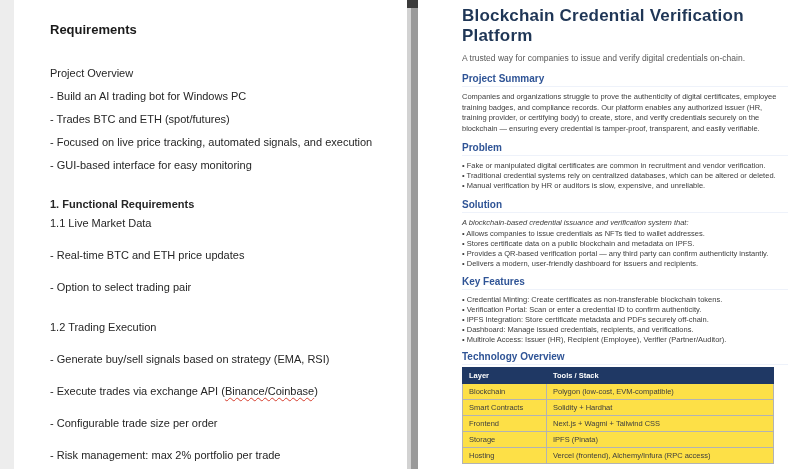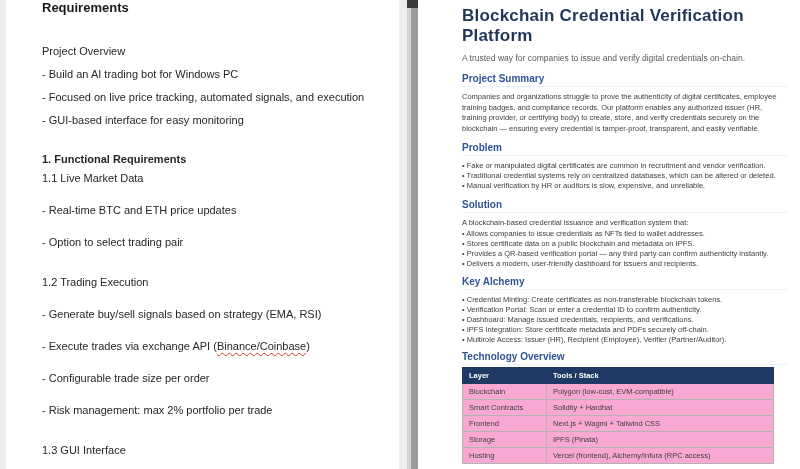--- a/index.html
+++ b/index.html
@@ -3,21 +3,21 @@
 <meta charset="utf-8">
 <style>
   html, body { margin:0; padding:0; }
   body {
     width:800px; height:469px; position:relative; overflow:hidden;
     background:#ededed;
     font-family:"Liberation Sans", sans-serif;
     -webkit-font-smoothing:antialiased;
   }
   .page { position:absolute; top:0; bottom:0; background:#ffffff; box-sizing:border-box; }
-  .page-left  { left:6px;  width:393px; padding:0 10px 0 36px; }
+  .page-left  { left:14px;  width:393px; padding:22px 10px 0 36px; }
   .page-right { left:418px; width:382px; padding:6px 12px 0 44px; }
   .divider {
     position:absolute; left:407px; top:0; bottom:0; width:11px;
     background:linear-gradient(to right, #d2d2d2 0 40%, #9a9a9a 40% 100%);
   }
   .divider-cap { position:absolute; top:0; left:0; width:100%; height:8px; background:#3a3a3a; }
 
   
   .l-title { font-size:13px; font-weight:bold; color:#1a1a1a; margin:0; }
   .l-line  { font-size:11px; color:#262626; line-height:12px; margin:0; }
@@ -43,42 +43,43 @@
     padding-bottom:2px; border-bottom:1px solid #eef2fa;
   }
   .r-h2.mt-ps  { margin-top:10px; }
   .r-h2.mt-pb  { margin-top:8px; }
   .r-h2.mt-so  { margin-top:8px; }
   .r-h2.mt-kf  { margin-top:7px; }
   .r-h2.mt-to  { margin-top:6px; }
   .r-para { font-size:7.5px; color:#3d3d3d; line-height:10.5px; margin:5px 0 0; text-align:left; }
   .r-bullets { margin:5px 0 0; }
   .r-bullet  { font-size:7.5px; color:#3d3d3d; line-height:10px; margin:0; }
-  .r-intro   { font-size:7.5px; color:#3d3d3d; line-height:10px; margin:5px 0 1px; }
+  .r-intro   { font-size:7.5px; color:#3d3d3d; line-height:10px; margin:5px 0 1px;font-style:italic; }
 
   table.r-table { border-collapse:collapse; width:312px; margin-top:2px; table-layout:fixed; }
   .r-table th {
     background:#1f3864; color:#ffffff; font-size:7.5px; font-weight:bold;
     text-align:left; padding:3px 6px; border:1px solid #1f3864;
   }
   .r-table td {
     font-size:7.5px; color:#3d3d3d; text-align:left;
-    padding:3px 6px; border:1px solid #b3b3b3; background:#f9a8d4;
+    padding:3px 6px; border:1px solid #b3b3b3; background:#fde047;
     overflow:hidden; white-space:nowrap;
   }
   .tech-c1 { width:27%; } .tech-c2 { width:73%; }
 </style>
 </head>
 <body>
 
 <div class="page page-left">
   <p class="l-title">Requirements</p>
 
   <p class="l-line mt-sec">Project Overview</p>
   <p class="l-line mt-line">- Build an AI trading bot for Windows PC</p>
+  <p class="l-line mt-line">- Trades BTC and ETH (spot/futures)</p>
   <p class="l-line mt-line">- Focused on live price tracking, automated signals, and execution</p>
   <p class="l-line mt-line">- GUI-based interface for easy monitoring</p>
 
   <p class="l-line l-bold mt-head">1. Functional Requirements</p>
   <p class="l-line mt-sub">1.1 Live Market Data</p>
   <p class="l-line mt-line2">- Real-time BTC and ETH price updates</p>
   <p class="l-line mt-line2">- Option to select trading pair</p>
 
   <p class="l-line mt-gap">1.2 Trading Execution</p>
   <p class="l-line mt-line2">- Generate buy/sell signals based on strategy (EMA, RSI)</p>
@@ -111,26 +112,26 @@
 
   <p class="r-h2 mt-so">Solution</p>
   <p class="r-intro">A blockchain-based credential issuance and verification system that:</p>
   <div>
     <p class="r-bullet">• Allows companies to issue credentials as NFTs tied to wallet addresses.</p>
     <p class="r-bullet">• Stores certificate data on a public blockchain and metadata on IPFS.</p>
     <p class="r-bullet">• Provides a QR-based verification portal — any third party can confirm authenticity instantly.</p>
     <p class="r-bullet">• Delivers a modern, user-friendly dashboard for issuers and recipients.</p>
   </div>
 
-  <p class="r-h2 mt-kf">Key Alchemy</p>
+  <p class="r-h2 mt-kf">Key Features</p>
   <div class="r-bullets">
     <p class="r-bullet">• Credential Minting: Create certificates as non-transferable blockchain tokens.</p>
     <p class="r-bullet">• Verification Portal: Scan or enter a credential ID to confirm authenticity.</p>
+    <p class="r-bullet">• IPFS Integration: Store certificate metadata and PDFs securely off-chain.</p>
     <p class="r-bullet">• Dashboard: Manage issued credentials, recipients, and verifications.</p>
-    <p class="r-bullet">• IPFS Integration: Store certificate metadata and PDFs securely off-chain.</p>
     <p class="r-bullet">• Multirole Access: Issuer (HR), Recipient (Employee), Verifier (Partner/Auditor).</p>
   </div>
 
   <p class="r-h2 mt-to">Technology Overview</p>
   <table class="r-table">
     <colgroup>
         <col class="tech-c1">
         <col class="tech-c2">
       </colgroup>
     <thead>

